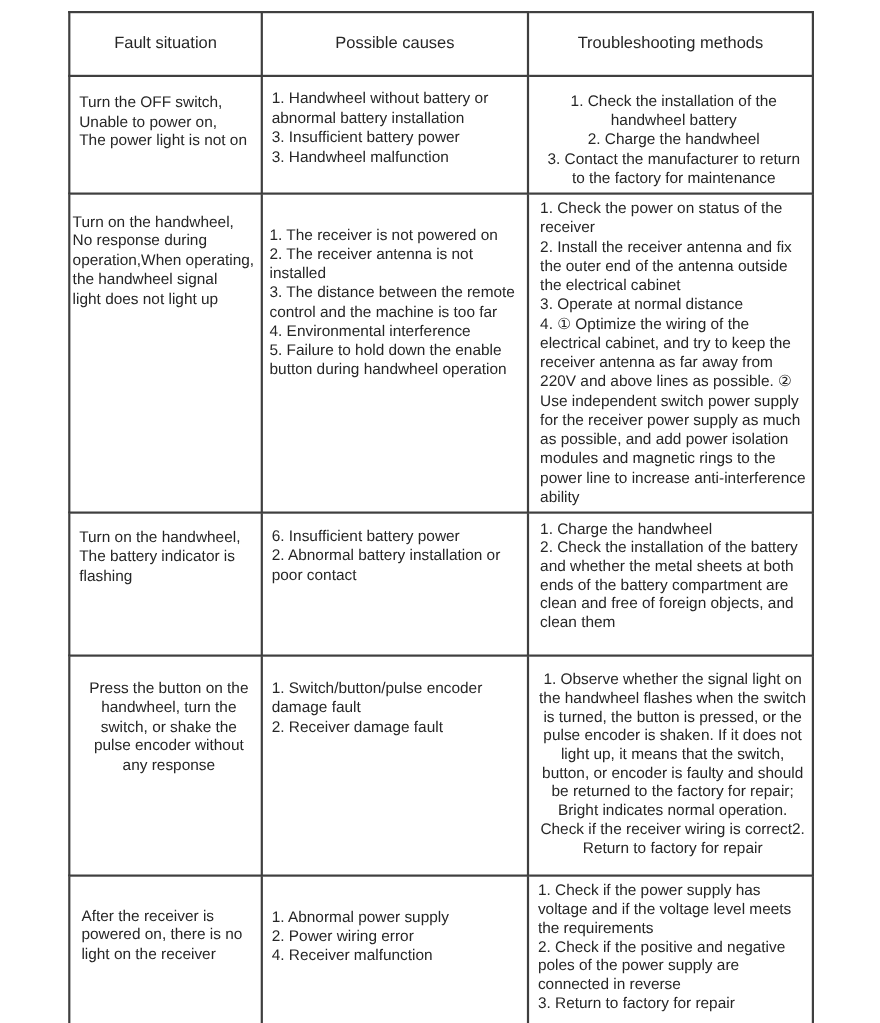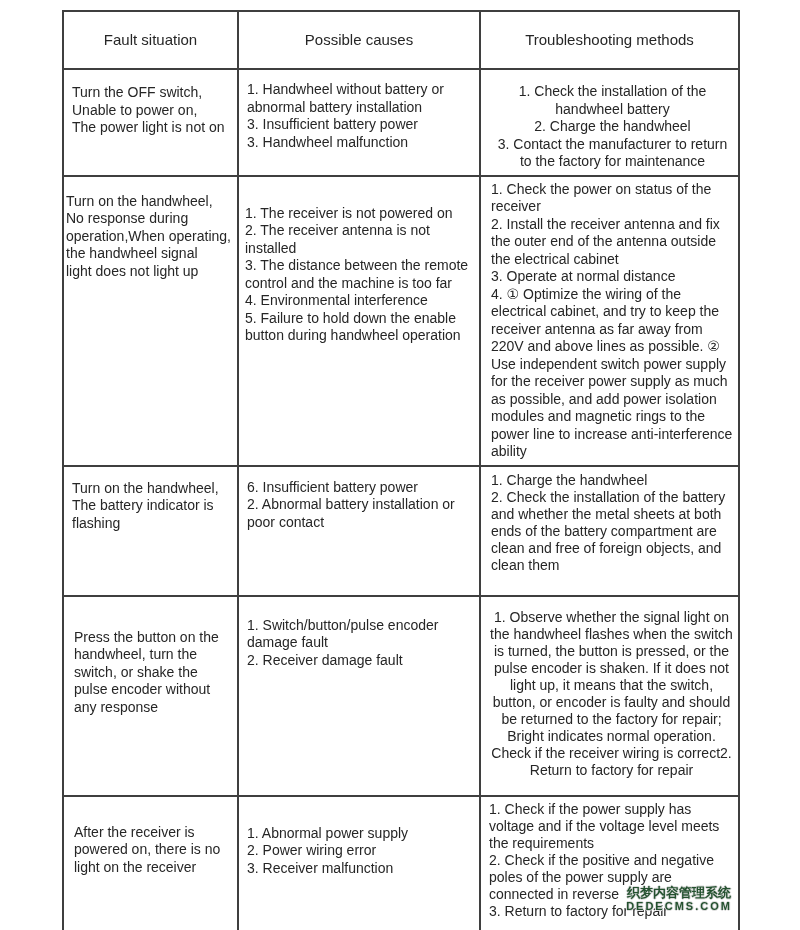--- a/index.html
+++ b/index.html
@@ -3,21 +3,21 @@
 <meta charset="utf-8">
 <style>
   html, body {
     margin: 0;
     padding: 0;
     background: #ffffff;
     font-family: "Liberation Sans", "DejaVu Sans", sans-serif;
   }
   .page {
     position: relative;
-    width: 740px;
+    width: 800px;
     height: 930px;
     background: #ffffff;
     overflow: hidden;
   }
   table.fault-table {
     position: absolute;
     left: 62px;
     top: 10px;
     border-collapse: collapse;
     table-layout: fixed;
@@ -60,21 +60,21 @@
   tbody tr:nth-child(1) td:nth-child(3) { padding-top: 13px; padding-left: 10px; text-align: center; }
 
   tbody tr:nth-child(2) td:nth-child(1) { padding-top: 16px; padding-left: 2px; }
   tbody tr:nth-child(2) td:nth-child(2) { padding-top: 28px; padding-left: 6px; }
   tbody tr:nth-child(2) td:nth-child(3) { padding-top: 4px; padding-left: 10px; }
 
   tbody tr:nth-child(3) td:nth-child(1) { padding-top: 13px; }
   tbody tr:nth-child(3) td:nth-child(2) { padding-top: 12px; }
   tbody tr:nth-child(3) td:nth-child(3) { padding-top: 5px; padding-left: 10px; line-height: 17px; }
 
-  tbody tr:nth-child(4) td:nth-child(1) { padding-top: 32px; padding-left: 10px; }
+  tbody tr:nth-child(4) td:nth-child(1) { padding-top: 20px; padding-left: 10px; text-align: center; }
   tbody tr:nth-child(4) td:nth-child(2) { padding-top: 20px; }
   tbody tr:nth-child(4) td:nth-child(3) { padding-top: 12px; line-height: 17px; text-align: center; }
 
   tbody tr:nth-child(5) td:nth-child(1) { padding-top: 27px; padding-left: 10px; }
   tbody tr:nth-child(5) td:nth-child(2) { padding-top: 28px; }
   tbody tr:nth-child(5) td:nth-child(3) { padding-top: 4px; line-height: 17px; }
 
   .cause-item, .method-item { margin: 0; }
 
   .watermark {
@@ -182,29 +182,25 @@
             <div class="method-item">1. Observe whether the signal light on the handwheel flashes when the switch is turned, the button is pressed, or the pulse encoder is shaken. If it does not light up, it means that the switch, button, or encoder is faulty and should be returned to the factory for repair; Bright indicates normal operation. Check if the receiver wiring is correct2. Return to factory for repair</div>
           </td>
         </tr>
         <tr>
           <td class="fault-cell">After the receiver is
 powered on, there is no
 light on the receiver</td>
           <td>
             <div class="cause-item">1. Abnormal power supply</div>
             <div class="cause-item">2. Power wiring error</div>
-            <div class="cause-item">3. Receiver malfunction</div>
+            <div class="cause-item">4. Receiver malfunction</div>
           </td>
           <td>
             <div class="method-item">1. Check if the power supply has voltage and if the voltage level meets the requirements</div>
             <div class="method-item">2. Check if the positive and negative poles of the power supply are connected in reverse</div>
             <div class="method-item">3. Return to factory for repair</div>
           </td>
         </tr>
       </tbody>
   </table>
 
-  <div class="watermark">
-    <div class="wm-line1">织梦内容管理系统</div>
-    <div class="wm-line2">DEDECMS.COM</div>
-  </div>
 
 </div>
 
 </body></html>

